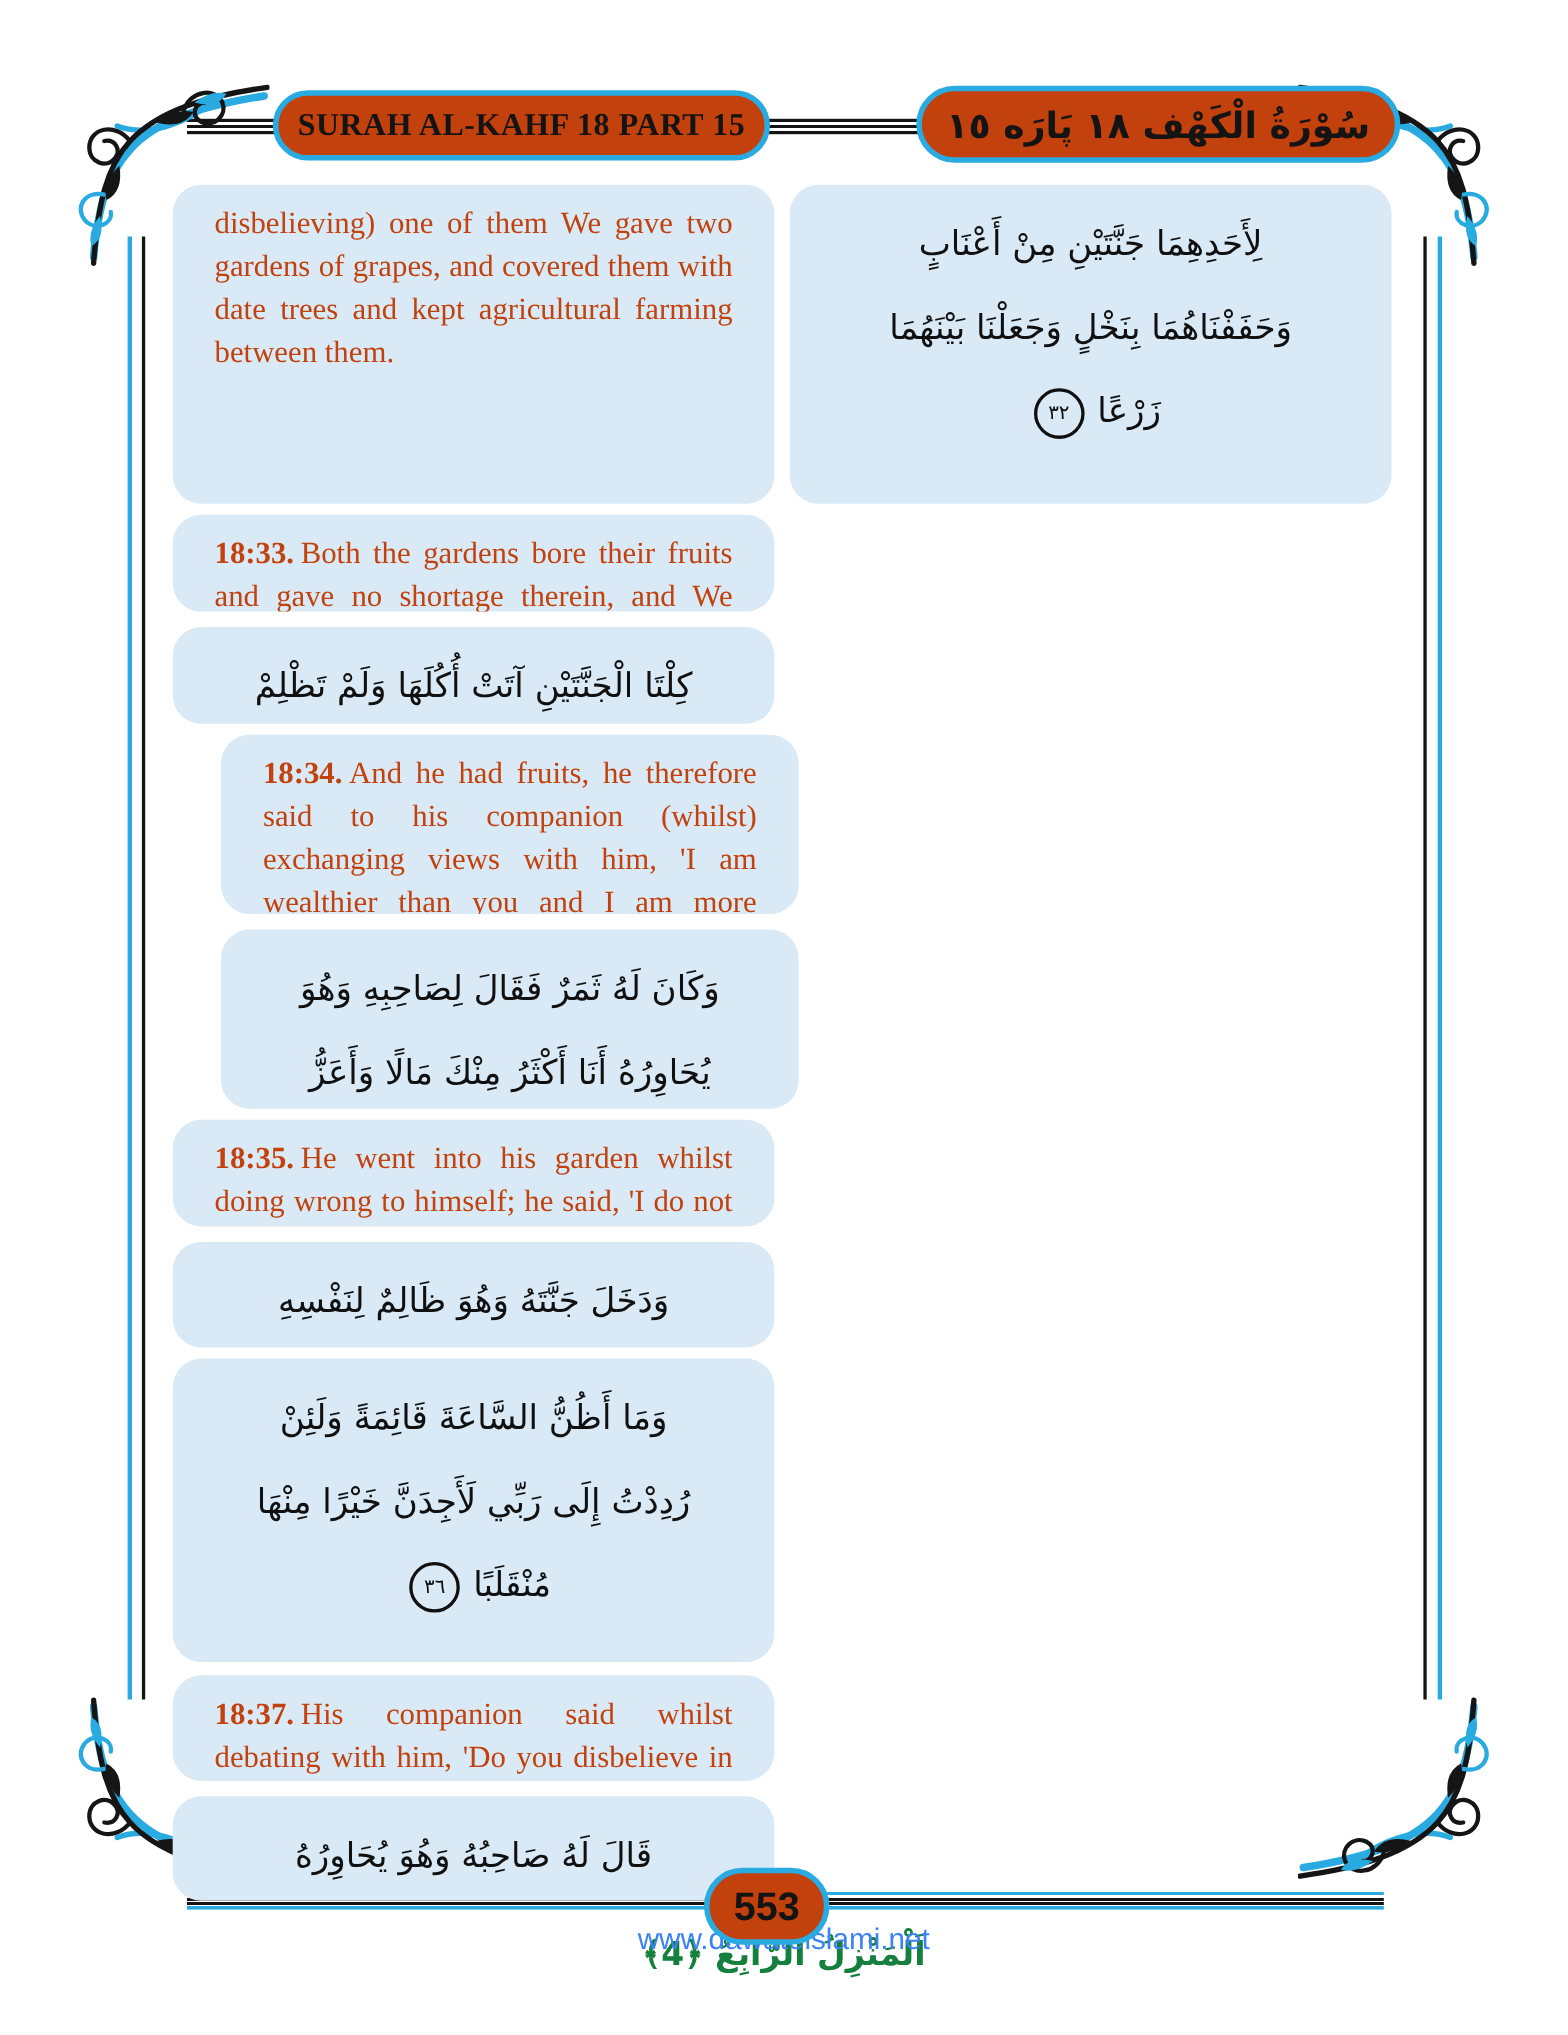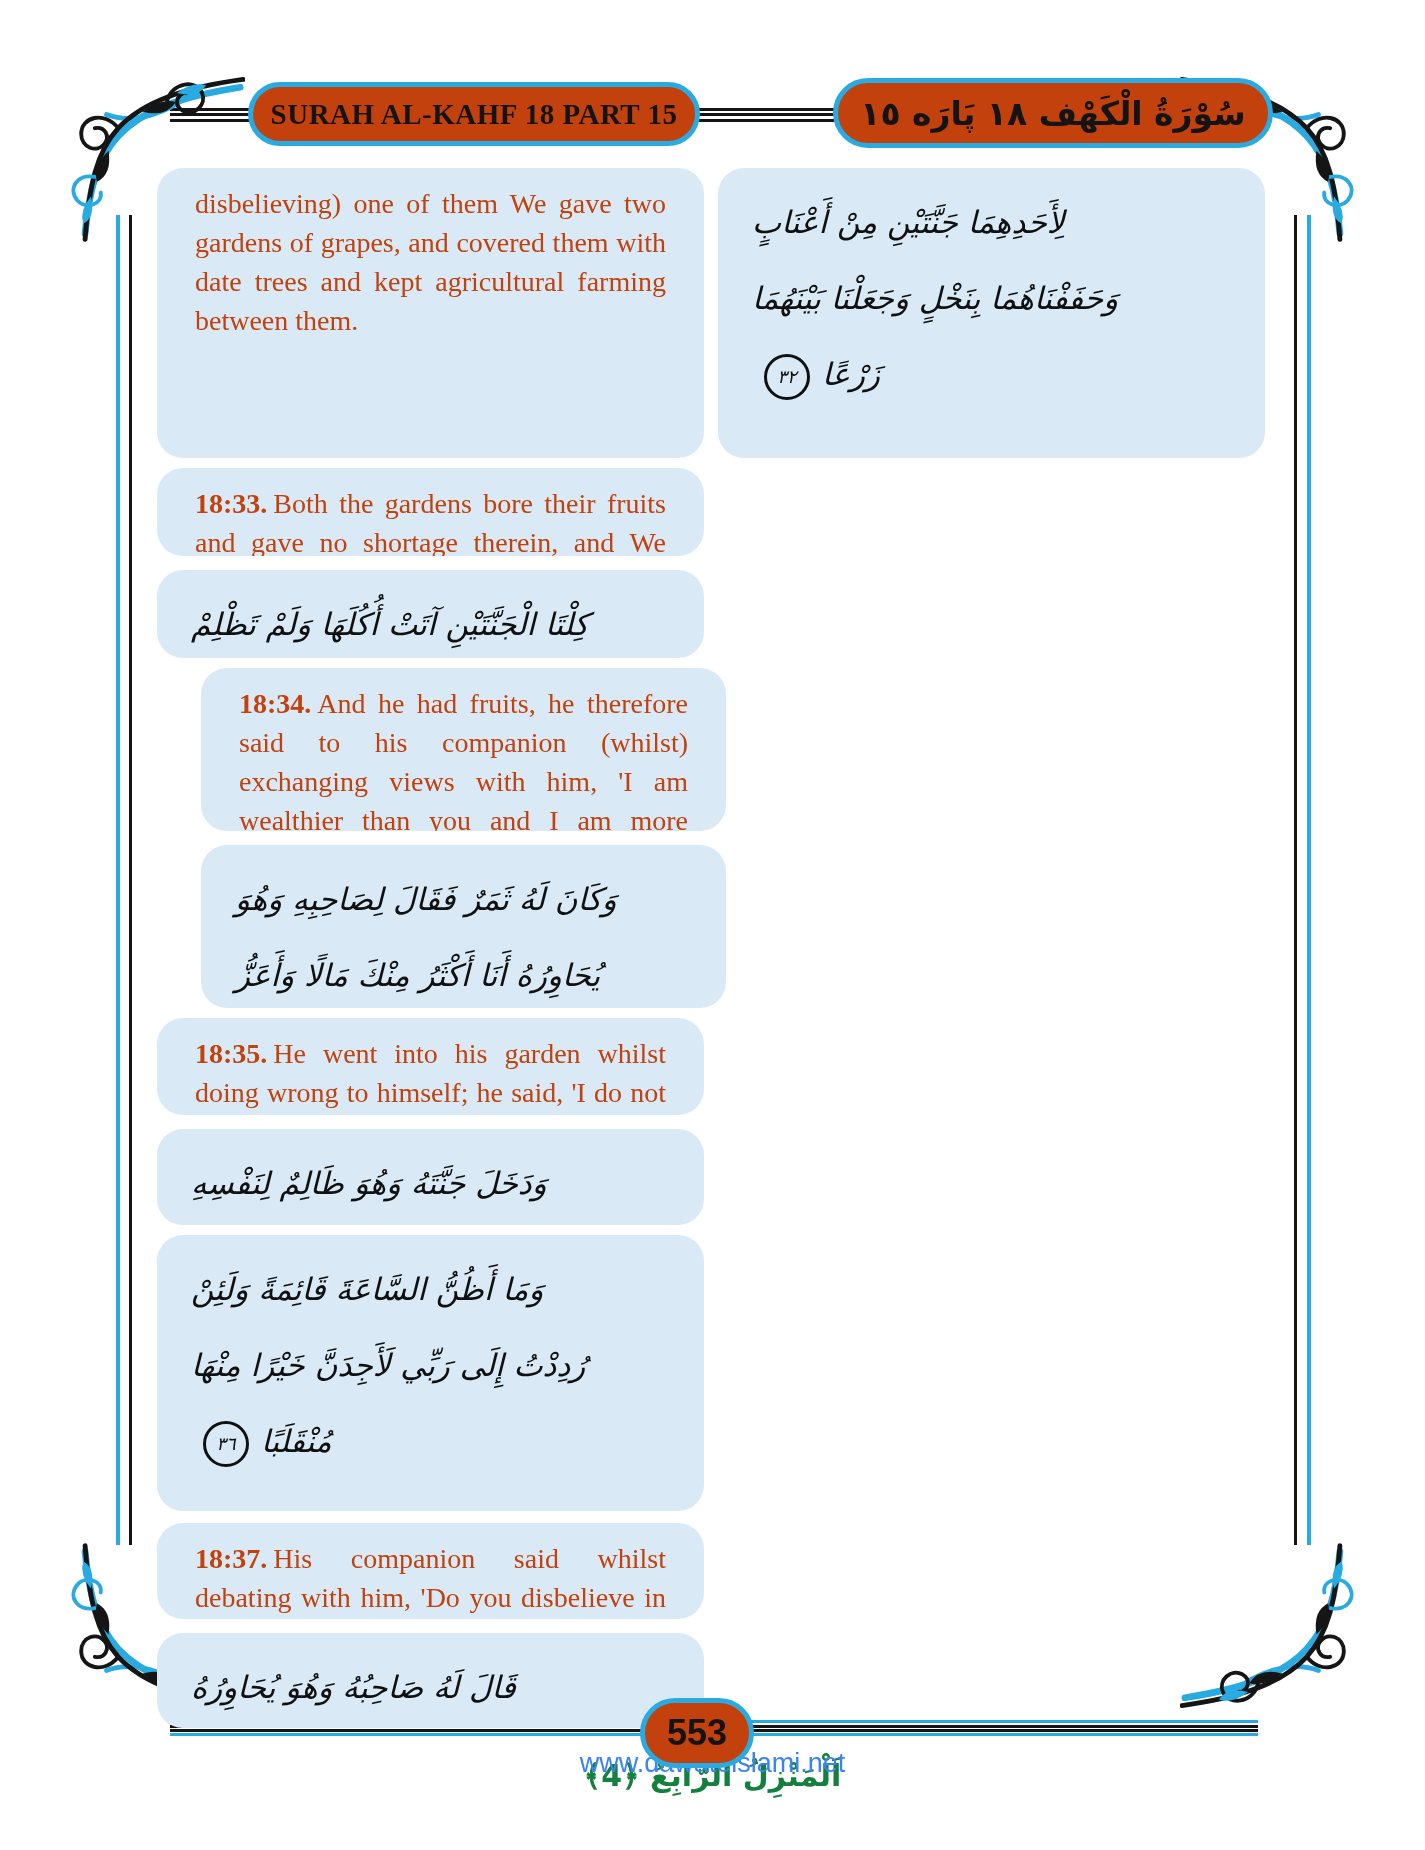--- a/index.html
+++ b/index.html
@@ -54,23 +54,23 @@
   .r1 { height:290px; } .r2 { height:190px; } .r3 { height:340px;padding-left:44px; }
   .r4 { height:207px; } .r5 { height:276px; } .r6 { height:205px; }
   .box {
     width:calc(50% - 7px); height:100%; background:var(--block-bg);
     border-radius:26px; box-sizing:border-box; overflow:hidden;
   }
   .en { padding:16px 38px 0 38px; font-size:28px; line-height:39px;
         text-align:justify; color:#c2410c; }
   .en .ref { font-weight:bold; margin-right:6px; }
   .en .ref:empty { display:none; margin:0; }
-  .ar { padding:16px 34px 0 34px; direction:rtl; text-align:left;
+  .ar { padding:16px 34px 0 34px; direction:rtl; text-align:center;
         font-family:"DejaVu Sans", sans-serif; font-size:31px;
-        line-height:76px; color:#101010;font-style:italic; }
+        line-height:76px; color:#101010; }
   .ar .ar-text { white-space:pre-line; }
   .ayah-num {
     display:inline-flex; align-items:center; justify-content:center;
     width:40px; height:40px; border:3px solid #101010; border-radius:50%;
     font-size:18px; line-height:1; margin:0 12px; vertical-align:middle;
     background:transparent;
   }
   .ayah-num:empty { display:none; border:none; margin:0; }
   
   .pill-page { left:640px; top:1698px; width:114px; height:70px;

